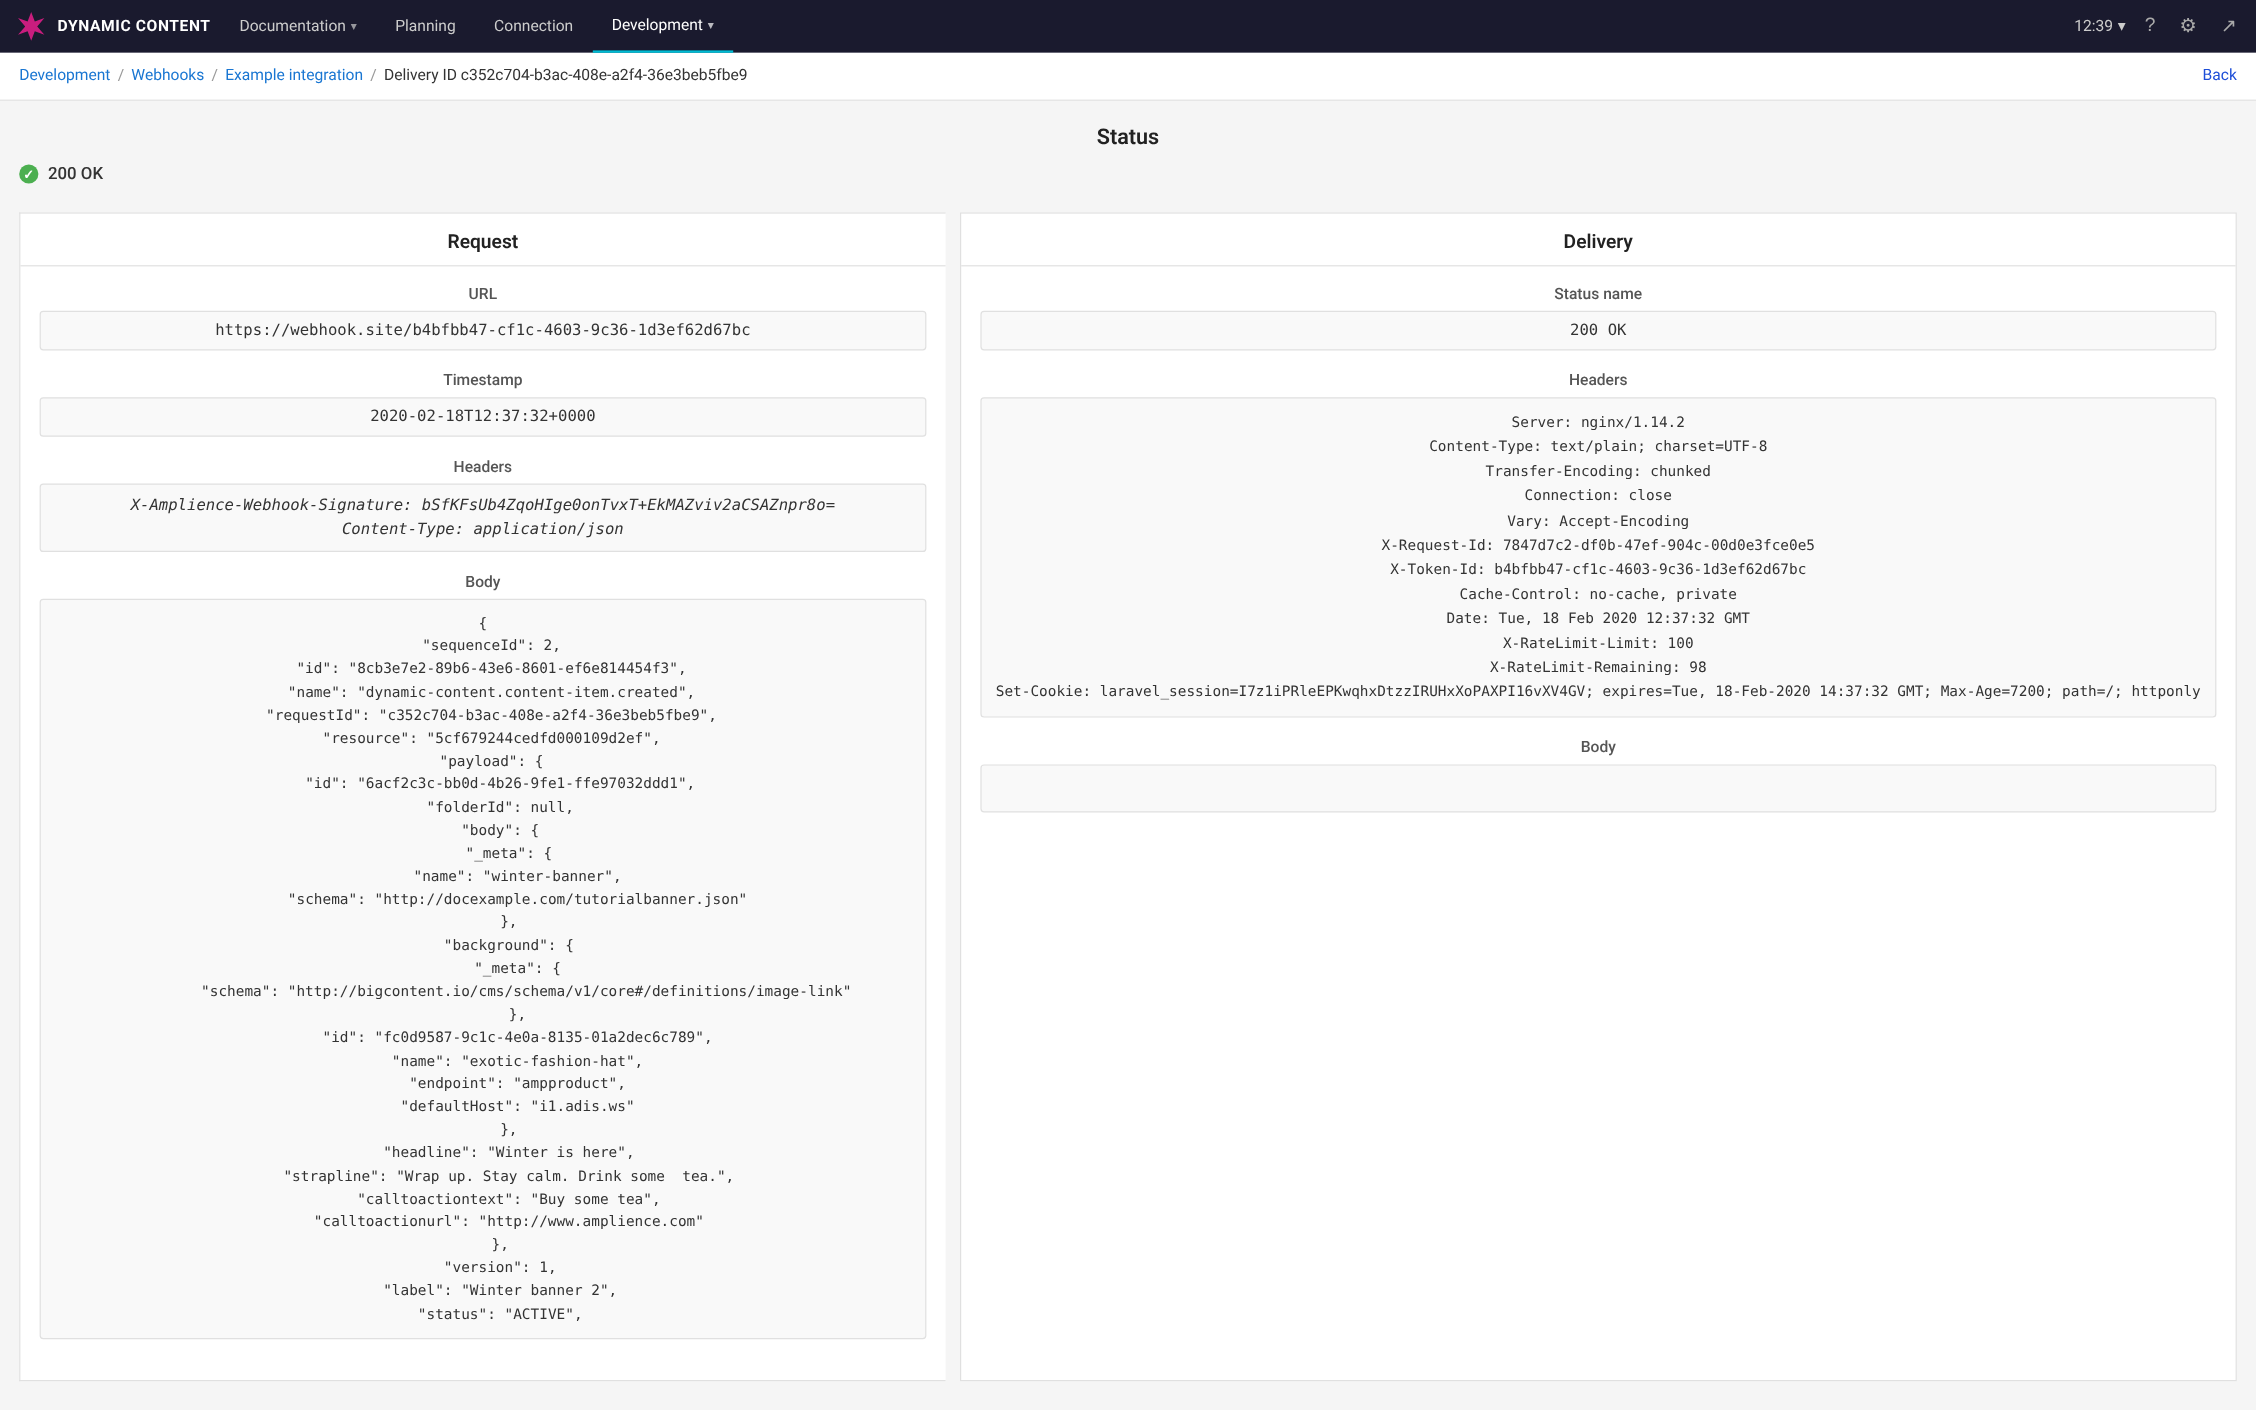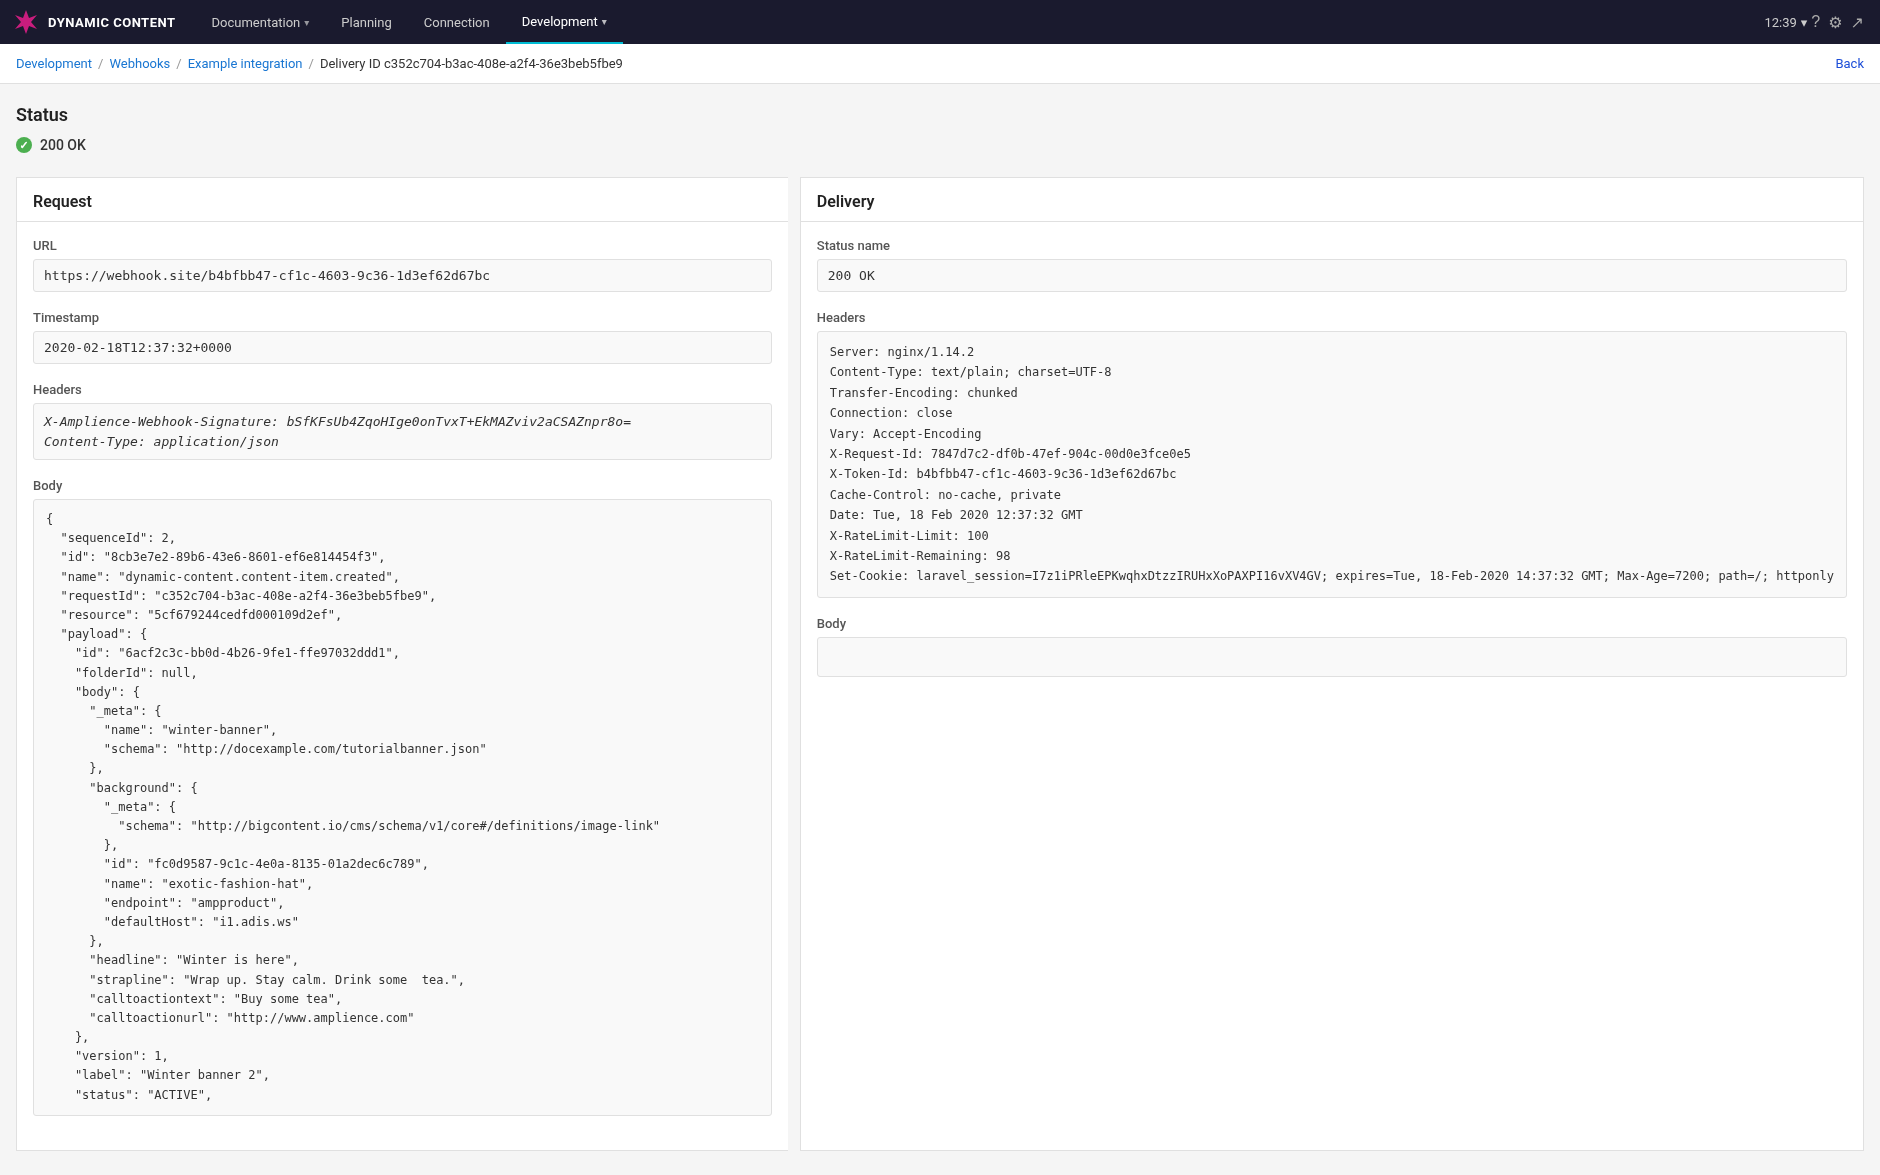--- a/index.html
+++ b/index.html
@@ -11,21 +11,21 @@
       display: flex;
       align-items: center;
       height: 44px;
       padding: 0 12px;
       color: #fff;
     }
     .logo-area {
       display: flex;
       align-items: center;
       gap: 8px;
-      margin-right: 20px;
+      margin-right: 8px;
     }
     .logo-icon {
       width: 28px;
       height: 28px;
     }
     .logo-text {
       font-size: 13px;
       font-weight: 700;
       color: #fff;
       letter-spacing: 0.5px;
@@ -51,20 +51,21 @@
       color: #fff;
       border-bottom: 2px solid #00bcd4;
     }
     .nav-item .chevron {
       font-size: 10px;
       opacity: 0.7;
     }
     .nav-right {
       display: flex;
       align-items: center;
+      gap: 12px;
       margin-left: auto;
     }
     .nav-time {
       color: #ccc;
       font-size: 13px;
       display: flex;
       align-items: center;
       gap: 4px;
     }
 
@@ -90,20 +91,21 @@
     .breadcrumb .crumb-current { color: #333; text-align: center; }
     .back-btn {
       color: #1d4ed8;
       cursor: pointer;
       font-size: 13px;
     }
 
     
     .main-content {
       padding: 20px 16px;
+      text-align: center;
     }
 
     
     .status-section {
       margin-bottom: 24px;
     }
     .section-title {
       font-size: 18px;
       font-weight: 600;
       color: #222;

